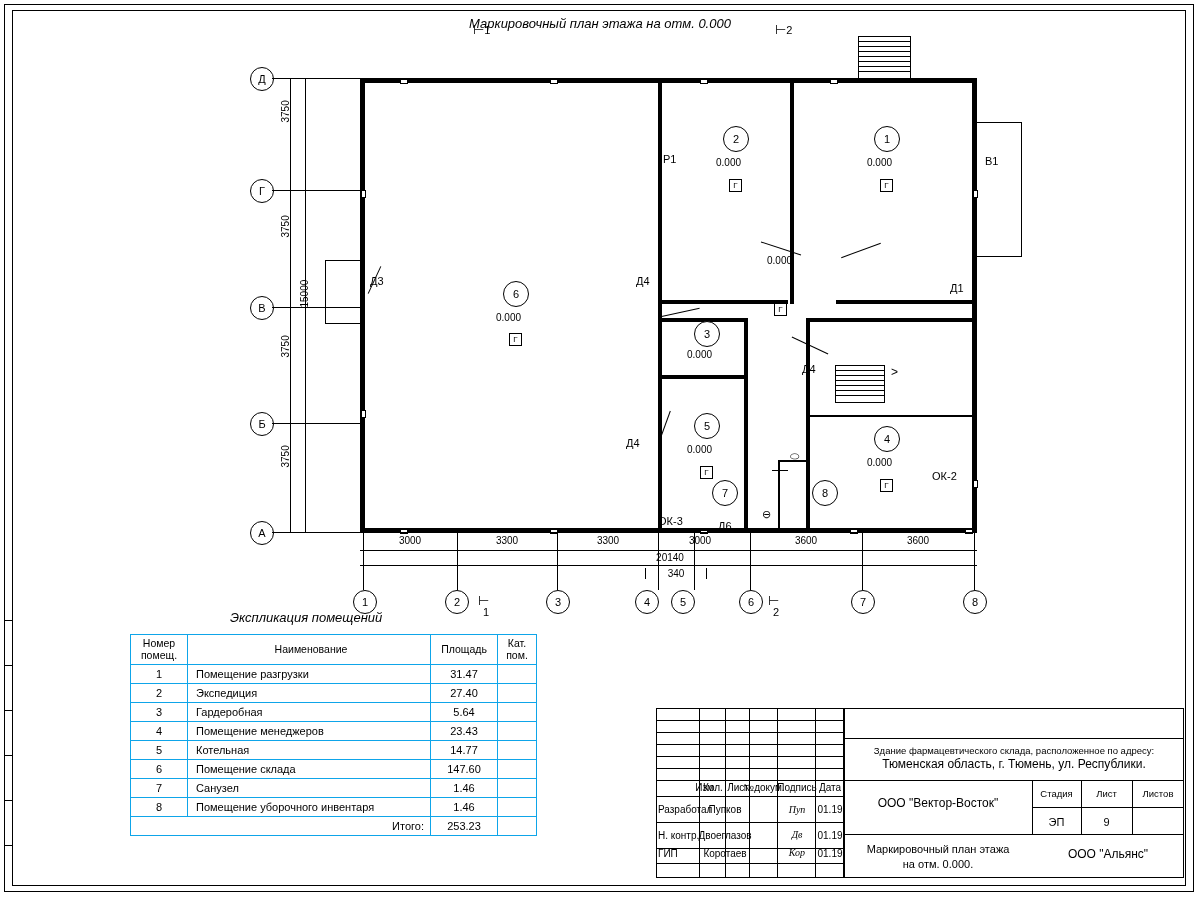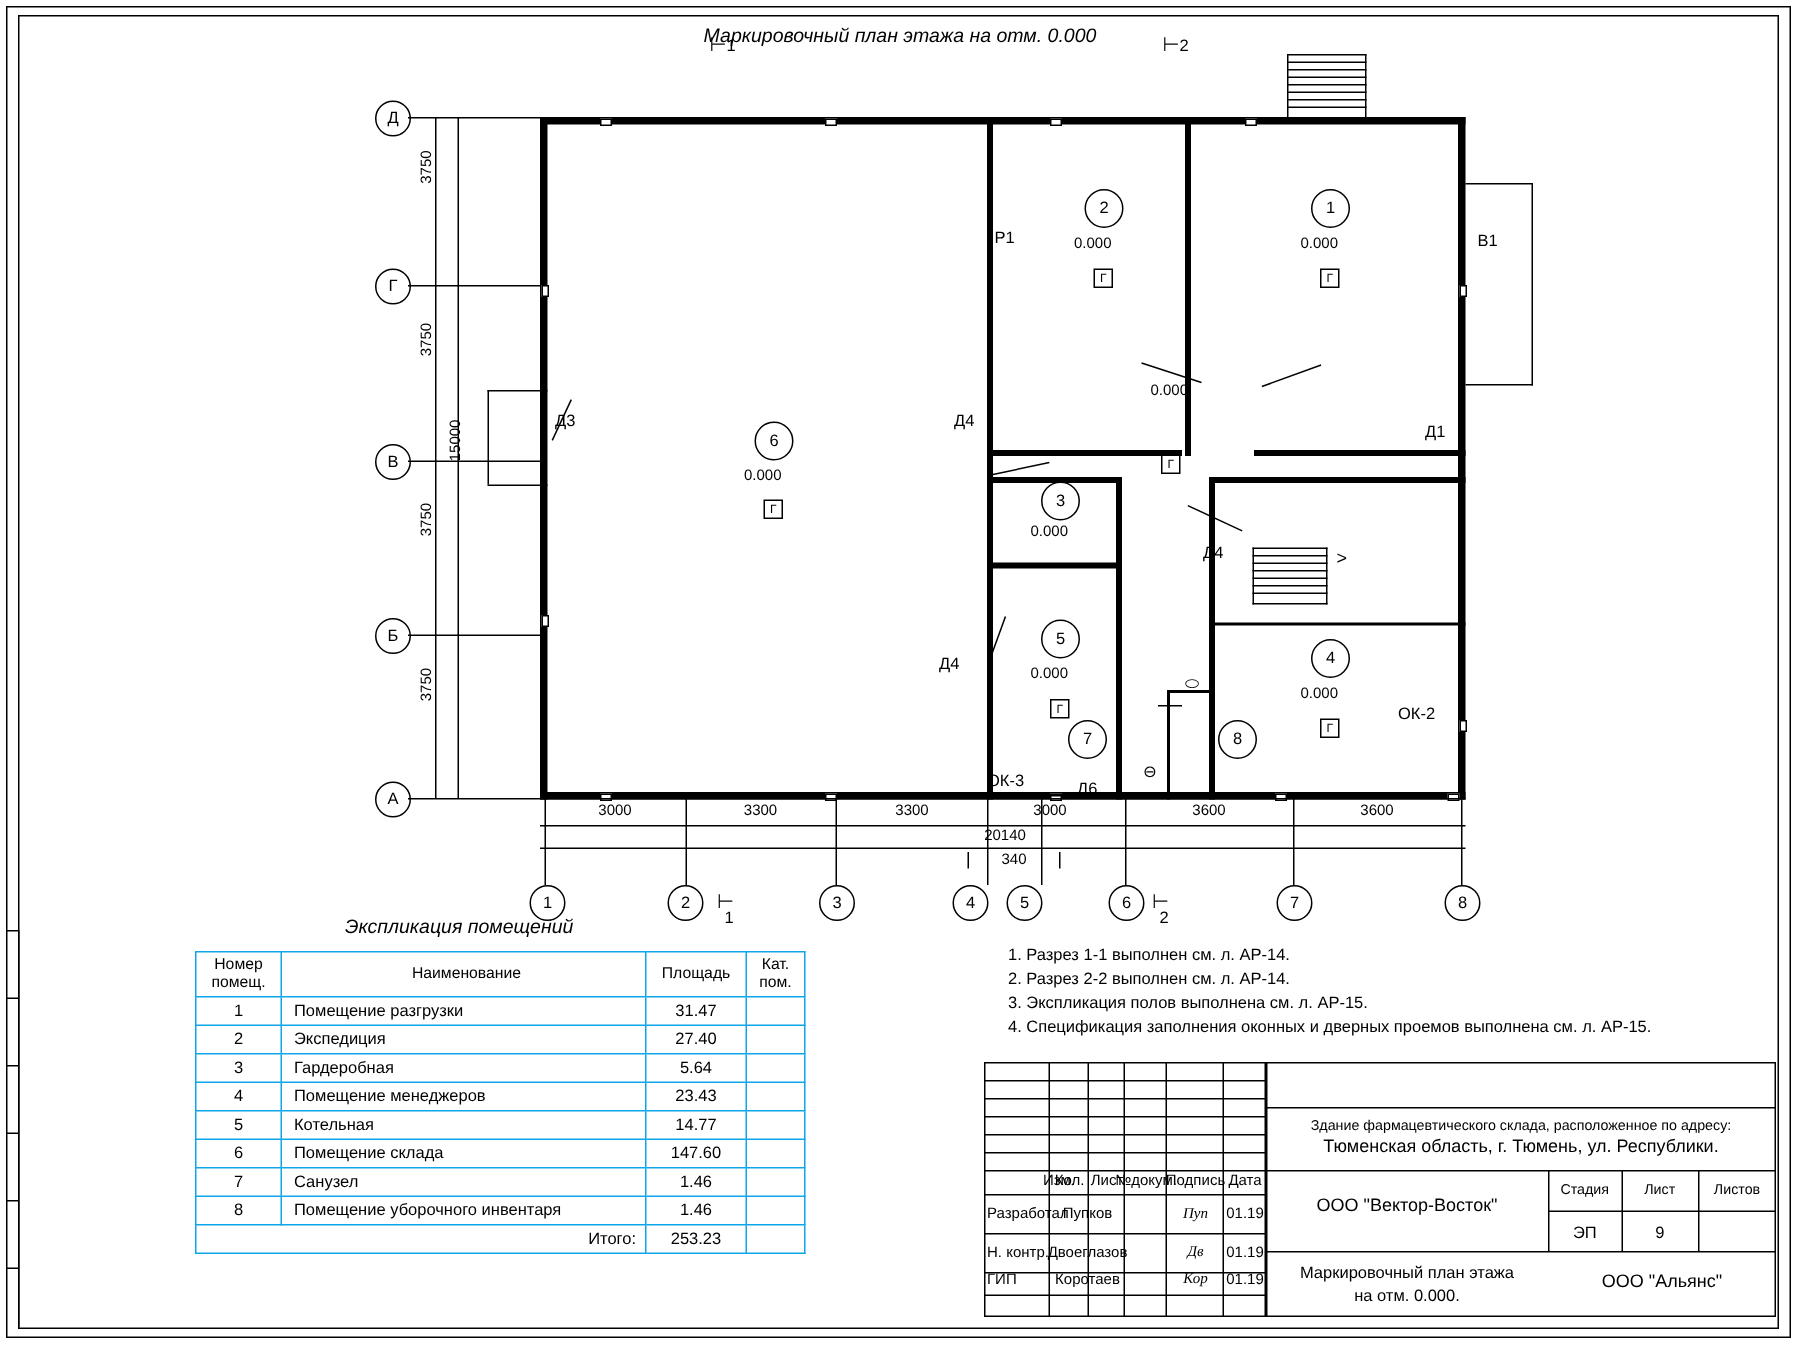--- a/index.html
+++ b/index.html
@@ -334,26 +334,20 @@
         <td class="c-cat"></td>
       </tr>
       <tr>
         <td class="total-lbl" colspan="2">Итого:</td>
         <td class="c-area">253.23</td>
         <td class="c-cat"></td>
       </tr>
     </tbody>
   </table>
 
-  <div class="notes">
-    <div>1. Разрез 1-1 выполнен см. л. АР-14.</div>
-    <div>2. Разрез 2-2 выполнен см. л. АР-14.</div>
-    <div>3. Экспликация полов выполнена см. л. АР-15.</div>
-    <div>4. Спецификация заполнения оконных и дверных проемов выполнена см. л. АР-15.</div>
-  </div>
 
   <div class="stamp">
 
     <div class="box" style="left:0;top:0;width:188px;height:170px;"></div>
 
     <div class="box" style="left:0;top:0;width:44px;height:170px;border-right:1px solid #000;border-top:none;border-left:none;border-bottom:none;"></div>
     <div class="box" style="left:44px;top:0;width:26px;height:170px;border-right:1px solid #000;border-top:none;border-left:none;border-bottom:none;"></div>
     <div class="box" style="left:70px;top:0;width:24px;height:170px;border-right:1px solid #000;border-top:none;border-left:none;border-bottom:none;"></div>
     <div class="box" style="left:94px;top:0;width:28px;height:170px;border-right:1px solid #000;border-top:none;border-left:none;border-bottom:none;"></div>
     <div class="box" style="left:122px;top:0;width:38px;height:170px;border-right:1px solid #000;border-top:none;border-left:none;border-bottom:none;"></div>

